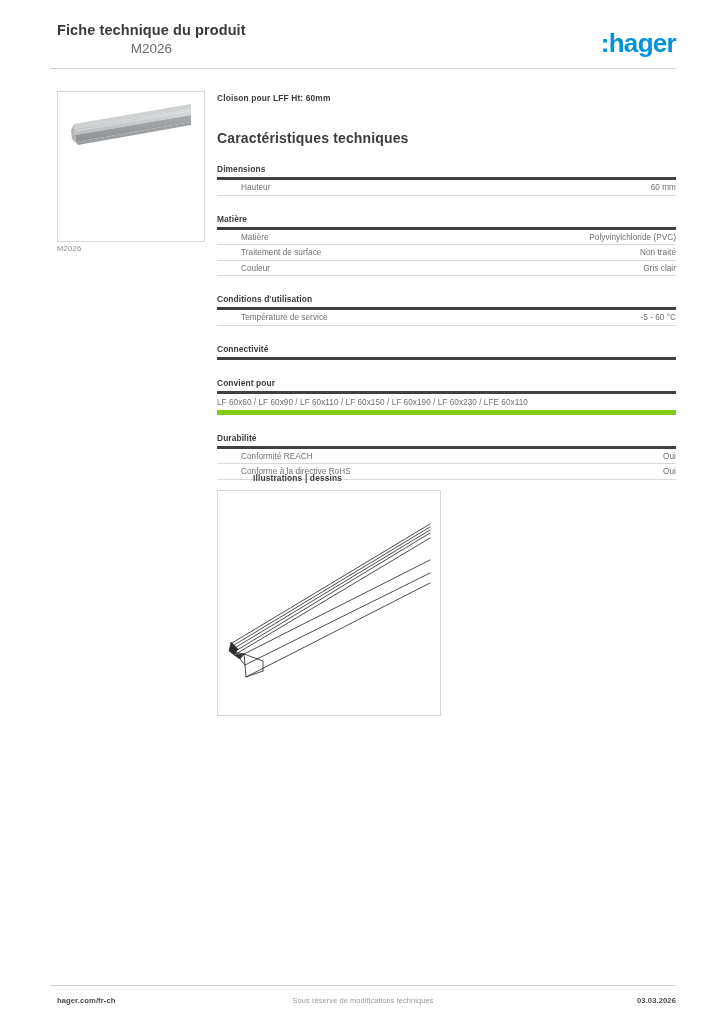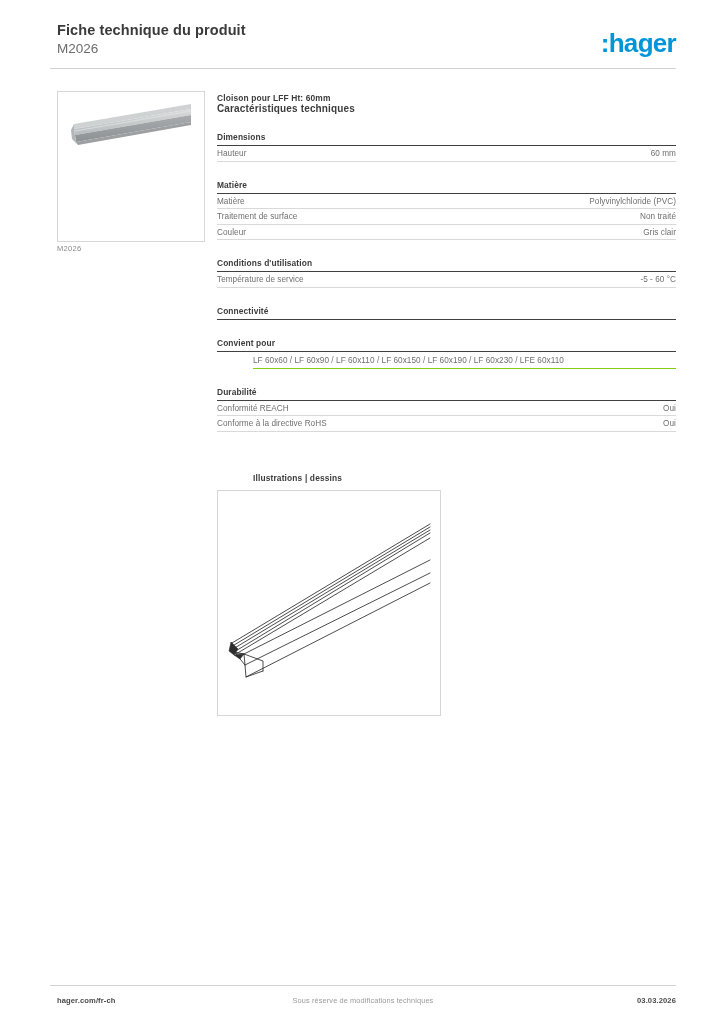--- a/index.html
+++ b/index.html
@@ -20,20 +20,21 @@
   #header {
     position: absolute;
     left: 0; top: 0;
     width: 724px;
     height: 70px;
   }
   #header-title-block {
     position: absolute;
     left: 57px;
     top: 22px;
+    text-align: center;
   }
   #doc-title {
     font-size: 14.5px;
     font-weight: bold;
     color: #3a3a3a;
     letter-spacing: 0.1px;
     line-height: 17px;
     margin: 0;
   }
   #doc-subtitle {
@@ -96,61 +97,62 @@
     width: 459px;
   }
   .product-name {
     font-size: 8.4px;
     font-weight: bold;
     color: #3c3c3c;
     letter-spacing: 0.15px;
     padding-bottom: 0px;
   }
   .specs-heading {
-    font-size: 10px;
+    font-size: 14px;
     font-weight: bold;
     color: #3c3c3c;
     letter-spacing: 0.15px;
+    margin-top: 27px;
   }
   .spec-group {
     margin-top: 18px;
   }
   .spec-group-title {
     font-size: 8.4px;
     font-weight: bold;
     color: #3c3c3c;
     letter-spacing: 0.1px;
     padding-bottom: 3px;
-    border-bottom: 1px solid #404040;
+    border-bottom: 3px solid #404040;
   }
   .spec-row {
     display: flex;
     justify-content: space-between;
     align-items: baseline;
     border-bottom: 1px solid #d9d9d9;
     padding: 3px 0 2.5px 0;
     font-size: 8.2px;
     color: #6f6f6f;
     letter-spacing: 0.05px;
   }
   .spec-row .spec-label {
     text-align: center;
     white-space: nowrap;
+    margin-left: 24px;
   }
   .spec-row .spec-value {
     text-align: center;
     white-space: nowrap;
   }
   .spec-row-full {
-    border-bottom: 1px solid #84cc16;
+    border-bottom: 5px solid #84cc16;
     padding: 4px 0 3px 0;
     font-size: 8.2px;
     color: #6f6f6f;
     letter-spacing: 0.05px;
-    margin-left: 36px;
   }
 
   
   #illustrations-title {
     position: absolute;
     left: 217px;
     top: 473px;
     font-size: 8.4px;
     font-weight: bold;
     color: #3c3c3c;

